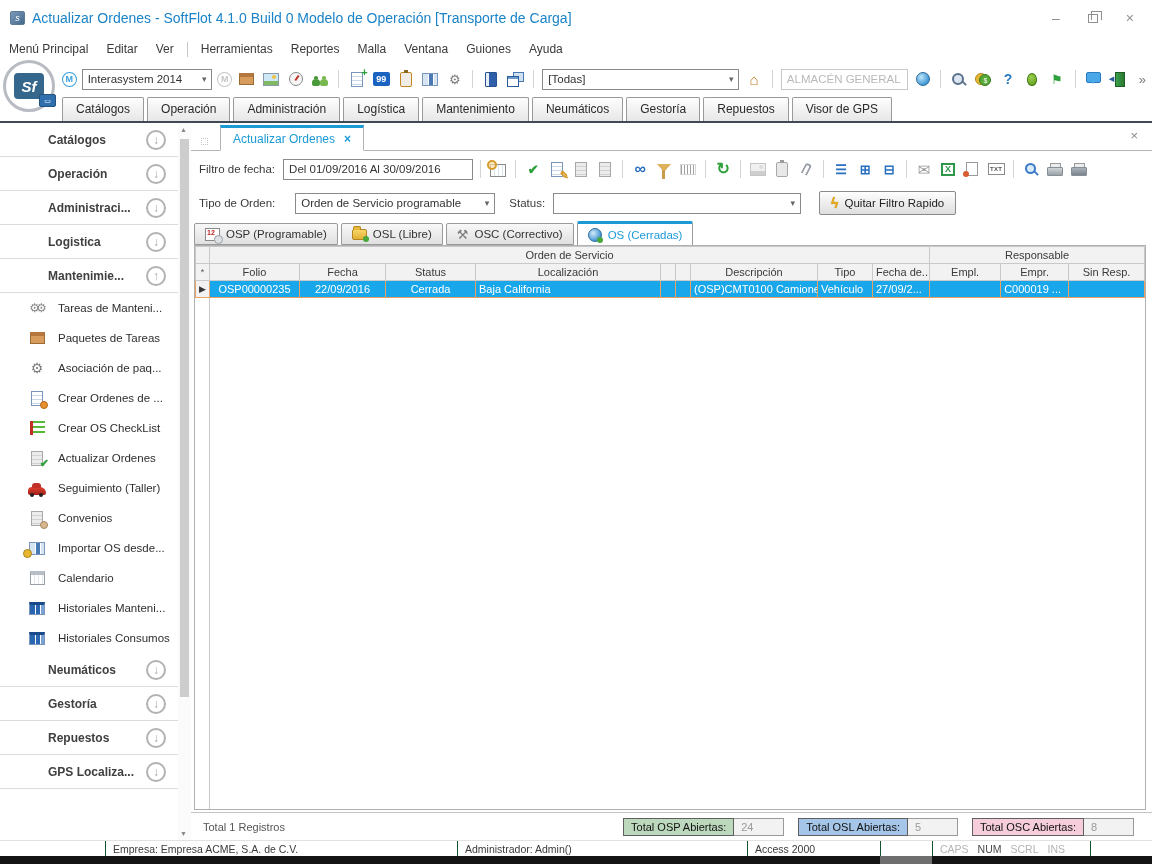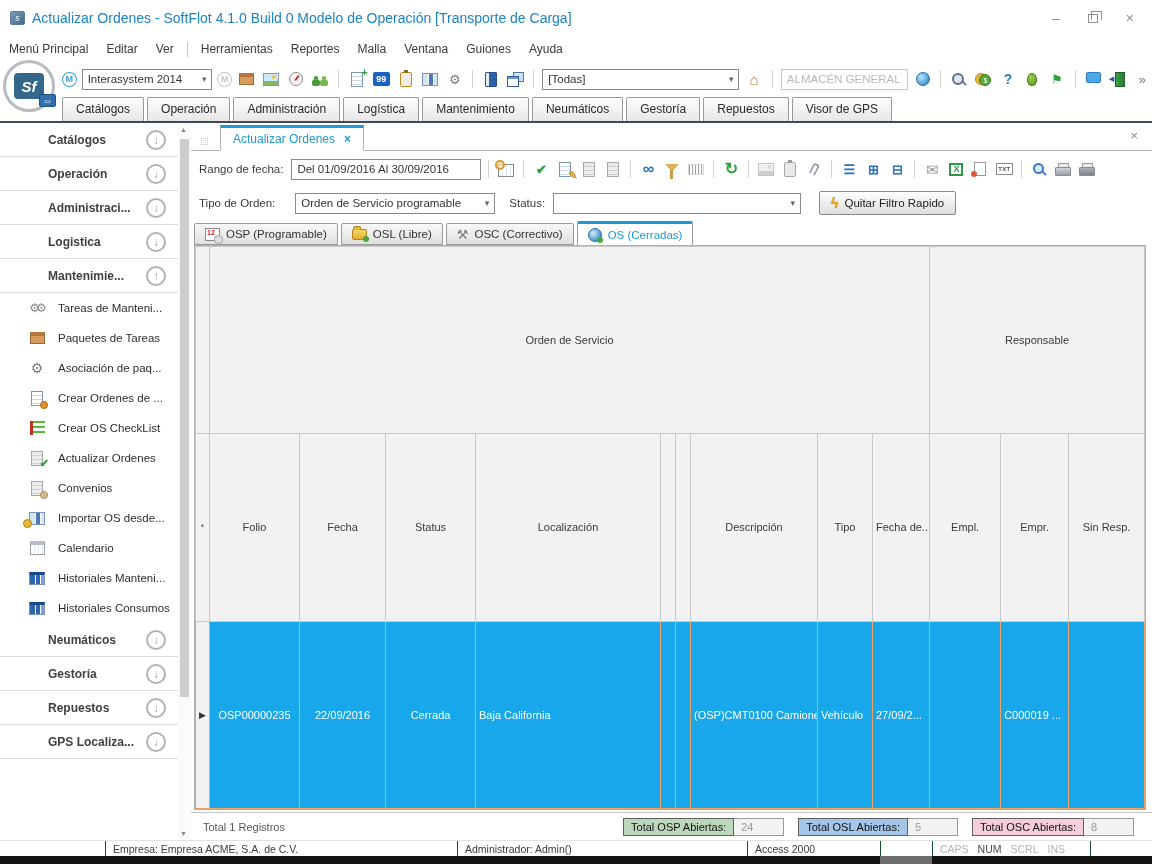--- a/index.html
+++ b/index.html
@@ -134,21 +134,21 @@
 .otab{border:1px solid #9a9a9a;background:linear-gradient(#f8f8f8,#e0e0e0);height:22px;display:inline-flex;align-items:center;gap:6px;padding:0 10px;margin-right:3px;border-radius:2px 2px 0 0;font-size:11.5px;color:#333;cursor:pointer;white-space:nowrap}
 .otab.active{background:#fff;border-top:3px solid var(--tab-active);border-bottom:1px solid #fff;color:var(--tab-active);height:25px;margin-bottom:-1px}
 .i-osp{width:15px;height:13px;border:1px solid #8a8a8a;background:#fff;color:#c02020;font-size:7px;font-weight:bold;display:inline-flex;padding-left:1px;position:relative}
 .i-osp::after{content:"";position:absolute;right:-4px;bottom:-4px;width:7px;height:7px;border-radius:50%;background:#dde1e5;border:1px solid #98a0a8}
 .i-folder{width:15px;height:11px;background:linear-gradient(#f6d868,#e3af33);border:1px solid #b5861d;border-radius:2px;position:relative}
 .i-folder::before{content:"";position:absolute;top:-4px;left:0;width:6px;height:3px;background:#e8b838;border:1px solid #b5861d;border-bottom:none;border-radius:2px 2px 0 0}
 .i-folder::after{content:"";position:absolute;right:-3px;bottom:-3px;width:6px;height:6px;border-radius:50%;background:#49a83c}
 .i-os{width:14px;height:14px;border-radius:50%;background:radial-gradient(circle at 35% 35%,#cfeaf8,#3e8fd0 75%);border:1px solid #2a6a9a;position:relative}
 .i-os::after{content:"";position:absolute;right:-2px;bottom:-2px;width:6px;height:6px;border-radius:50%;background:#49a83c}
 
-.grid{position:absolute;top:122px;left:3px;right:6px;bottom:30px;border:1px solid #b0b0b0;display:flex;overflow:hidden}
+.grid{position:absolute;top:122px;left:3px;right:6px;bottom:30px;border:1px solid #b0b0b0;display:flex;flex-direction:column;overflow:hidden}
 .grid table{border-collapse:collapse;table-layout:fixed;width:100%}
 .grid th,.grid td{border:1px solid #c9c9c9;font-weight:normal;font-size:11px;height:17px;padding:0 3px;overflow:hidden;white-space:nowrap;text-align:center}
 .grid th{background:#f2f2f2;color:#3a3a3a}
 .grid td.ind{background:#f2f2f2;width:14px;font-size:9px;color:#555;padding:0}
 .grid tr.sel td{background:var(--selected-row);color:#fff;border-color:#eda15f;border-top-color:#c9c9c9}
 .grid tr.sel td.ind{background:#f2f2f2;color:#333}
 .grid td.l{text-align:left}
 .grid-empty{flex:1;position:relative}
 .grid-empty::before{content:"";position:absolute;left:14px;top:0;bottom:0;width:1px;background:#c9c9c9}
 
@@ -349,20 +349,26 @@
       <span class="sb-ic">
           <span class="ico-stack">
             <span class="i-doc gray"></span>
             <span class="ov c-green">✔</span>
           </span>
         </span>
       <span>Actualizar Ordenes</span>
     </div>
     <div class="sb-item">
       <span class="sb-ic">
+          <span class="i-car"></span>
+        </span>
+      <span>Seguimiento (Taller)</span>
+    </div>
+    <div class="sb-item">
+      <span class="sb-ic">
           <span class="ico-stack">
             <span class="i-doc gray"></span>
             <span class="dot-tan"></span>
           </span>
         </span>
       <span>Convenios</span>
     </div>
     <div class="sb-item">
       <span class="sb-ic">
           <span class="ico-stack">
@@ -419,21 +425,21 @@
     <div class="doctabs">
       <span class="grip"></span>
       <div class="doctab">
         <span>Actualizar Ordenes</span>
         <span class="x">×</span>
       </div>
       <span class="panelclose">×</span>
     </div>
 
     <div class="filterrow r1">
-      <span class="flabel">Rango de fecha:</span>
+      <span class="flabel">Filtro de fecha:</span>
       <div class="inputbox datebox">
         <span>Del 01/09/2016  Al  30/09/2016</span>
       </div>
       <span class="vsep"></span>
       <span class="ic">
           <span class="i-calsearch"></span>
         </span>
       <span class="vsep"></span>
       <span class="ic c-green" style="font-weight:bold">✔</span>
       <span class="ic">

